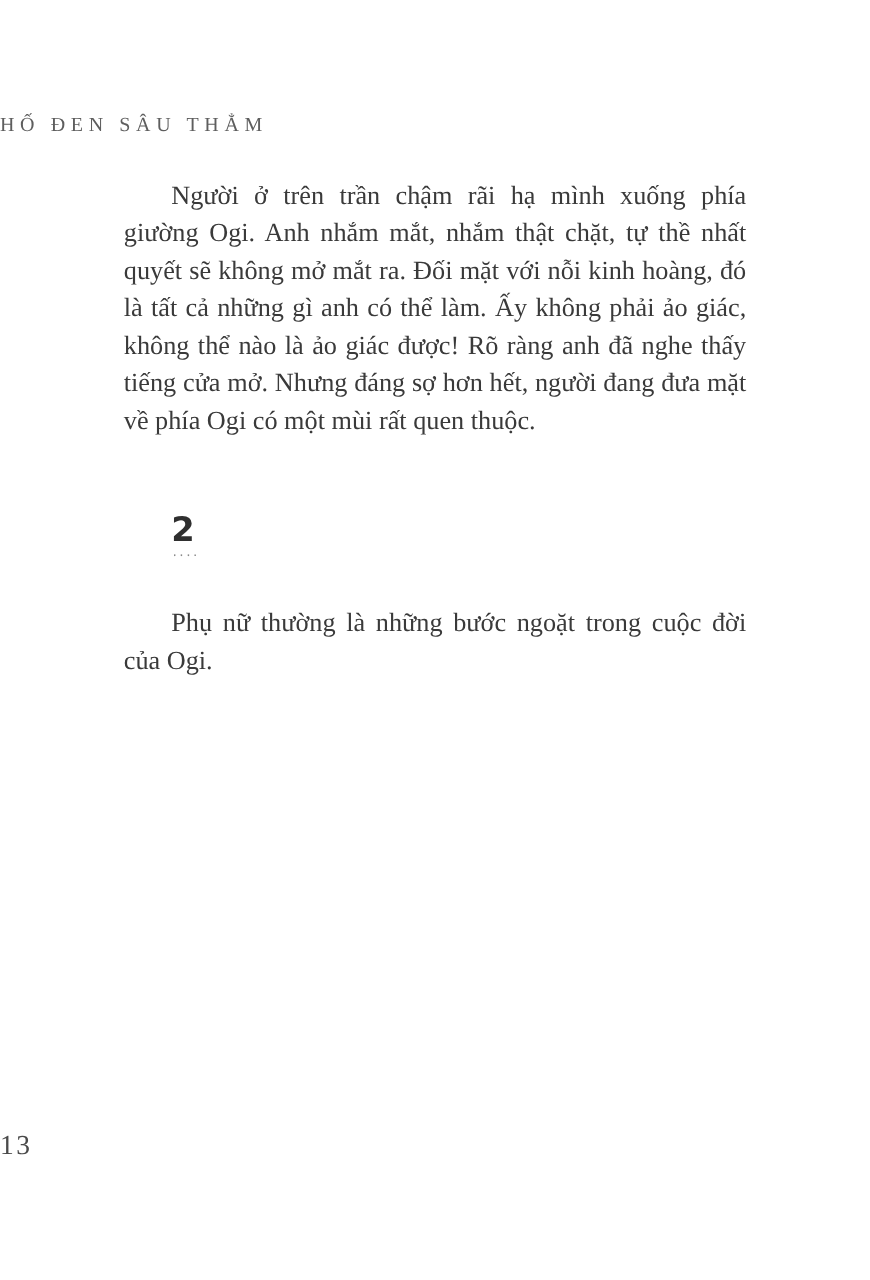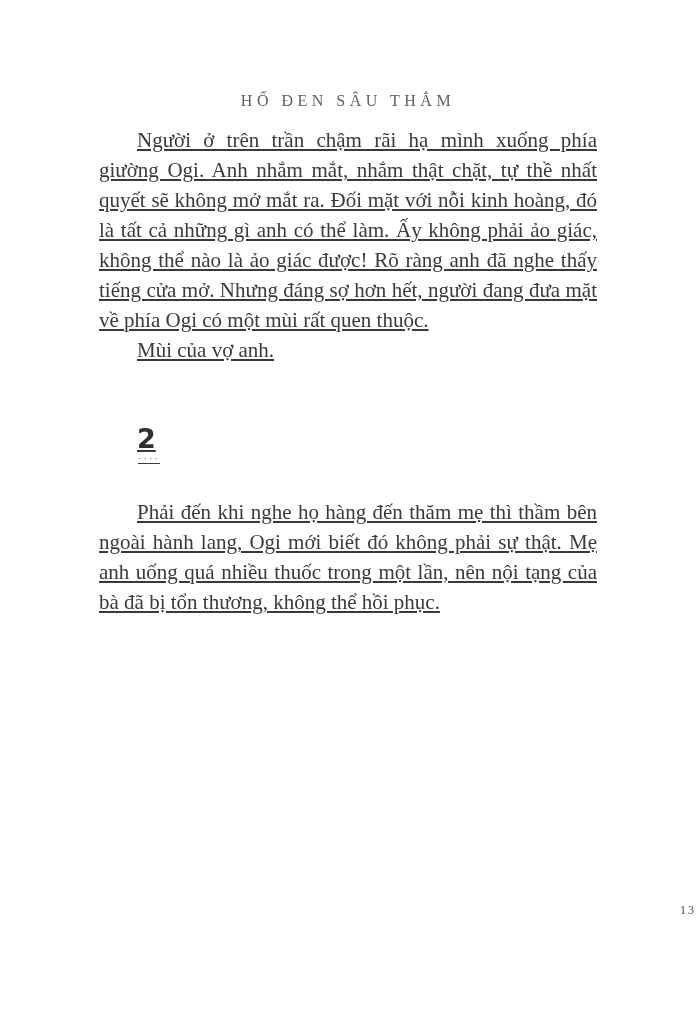--- a/index.html
+++ b/index.html
@@ -19,35 +19,34 @@
     margin: 0 auto;
     background: var(--bg);
     overflow: hidden;
     font-family: "Liberation Serif", "DejaVu Serif", serif;
   }
   .running-header {
     position: absolute;
     top: 92px;
     left: 0;
     width: 100%;
-    text-align: center;
+    text-align: left;
     font-size: 16px;
     letter-spacing: 4.5px;
     color: var(--header-text);
     font-family: "Liberation Serif", "DejaVu Serif", serif;
   }
   .body-text {
     position: absolute;
-    top: 125px;
+    top: 141px;
     left: 99px;
     width: 498px;
     color: var(--text);
     font-size: 21px;
     line-height: 30px;
-    text-decoration: underline;
   }
   .para {
     text-align: justify;
     text-indent: 38px;
   }
   .chapter-heading {
     margin-top: 60px;
     margin-bottom: 34px;
     padding-left: 38px;
   }
@@ -65,46 +64,45 @@
     letter-spacing: 2px;
     color: var(--ornament);
     margin-top: 3px;
     margin-left: 1px;
   }
   .page-number {
     position: absolute;
     top: 903px;
     left: 0;
     width: 100%;
-    text-align: right;
-    font-size: 12px;
+    text-align: left;
+    font-size: 22px;
     letter-spacing: 2px;
     color: var(--pagenum);
   }
 </style>
 </head>
 <body>
 
 <div class="book-page">
 
   <div class="running-header">HỐ ĐEN SÂU THẲM</div>
 
   <div class="body-text">
 
     <p class="para">Người ở trên trần chậm rãi hạ mình xuống phía giường Ogi. Anh nhắm mắt, nhắm thật chặt, tự thề nhất quyết sẽ không mở mắt ra. Đối mặt với nỗi kinh hoàng, đó là tất cả những gì anh có thể làm. Ấy không phải ảo giác, không thể nào là ảo giác được! Rõ ràng anh đã nghe thấy tiếng cửa mở. Nhưng đáng sợ hơn hết, người đang đưa mặt về phía Ogi có một mùi rất quen thuộc.</p>
 
-    <p class="para">Mùi của vợ anh.</p>
 
     <div class="chapter-heading">
       <div class="chapter-number">2</div>
       <div class="chapter-ornament">····</div>
     </div>
 
+    <p class="para">Phụ nữ thường là những bước ngoặt trong cuộc đời của Ogi.</p>
 
 
-    <p class="para">Phải đến khi nghe họ hàng đến thăm mẹ thì thầm bên ngoài hành lang, Ogi mới biết đó không phải sự thật. Mẹ anh uống quá nhiều thuốc trong một lần, nên nội tạng của bà đã bị tổn thương, không thể hồi phục.</p>
 
 
   </div>
 
   <div class="page-number">13</div>
 
 </div>
 
 </body></html>

